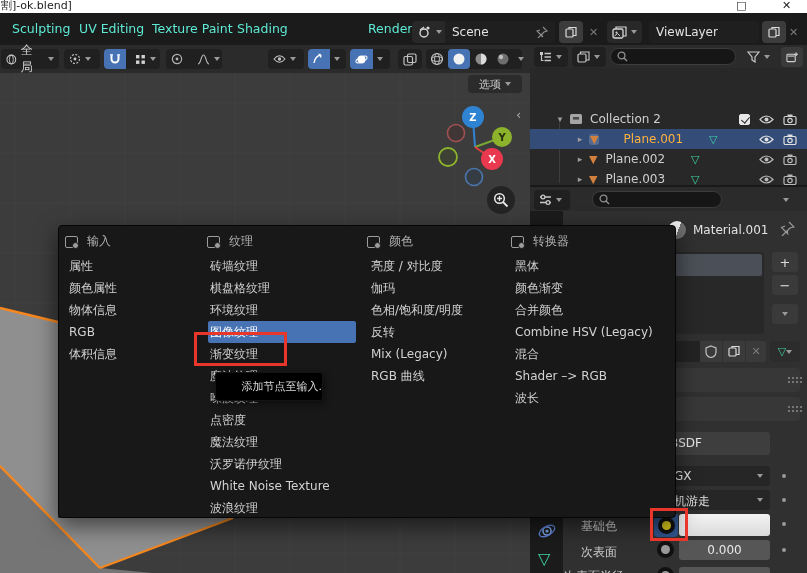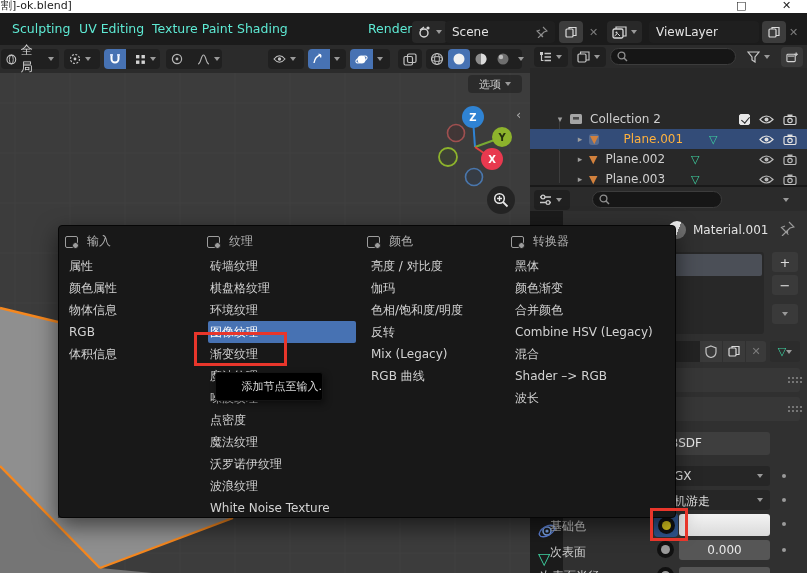--- a/index.html
+++ b/index.html
@@ -46,21 +46,21 @@
   .cb.on::after{content:"";position:absolute;left:2.5px;top:0.5px;width:4px;height:7px;border:solid #222;border-width:0 1.6px 1.6px 0;transform:rotate(40deg)}
   .guide{position:absolute;left:29px;top:76px;width:1px;height:62px;background:#3d3d3d}
   
   #ph{left:530px;top:185px;width:277px;height:26px;background:#2b2b2b;border-top:2px solid #191919}
   
   #pr{left:530px;top:211px;width:277px;height:362px;background:#303030;overflow:hidden}
   #prtabs{position:absolute;left:0;top:0;width:33px;height:362px;background:#1b1b1b}
   .pfield{position:absolute;background:#3e3e3e;border-radius:3px;color:#e8e8e8;display:flex;align-items:center;justify-content:center}
   .pdd{position:absolute;background:#262626;border-radius:3px;color:#e3e3e3}
   .pdd .chev{position:absolute;right:7px;top:8px}
-  .plabel{position:absolute;text-align:left;color:#cdcdcd;font-size:12px;white-space:nowrap}
+  .plabel{position:absolute;text-align:center;color:#cdcdcd;font-size:12px;white-space:nowrap}
   .adot{position:absolute;width:4px;height:4px;border-radius:50%;background:#9a9a9a}
   .panelrow{position:absolute;left:36px;width:234px;height:24px;background:#373737;border-radius:3px}
   .grip{position:absolute;right:10px;top:9px;width:2px;height:2px;background:#8d8d8d;border-radius:50%;
         box-shadow:4px 0 #8d8d8d,8px 0 #8d8d8d,12px 0 #8d8d8d,0 4px #8d8d8d,4px 4px #8d8d8d,8px 4px #8d8d8d,12px 4px #8d8d8d}
   .sqbtn{position:absolute;width:26px;height:20px;background:#3a3a3a;border-radius:3px;display:flex;align-items:center;justify-content:center;color:#dcdcdc;font-size:13px}
   .socket{position:absolute;width:17px;height:17px;border-radius:50%;background:#111;display:flex;align-items:center;justify-content:center}
   .socket i{display:block;width:9px;height:9px;border-radius:50%}
   
   #am{left:58px;top:225px;width:618px;height:293px;background:#181818;border:1px solid #060606;border-radius:4px;box-shadow:0 8px 22px rgba(0,0,0,.55);z-index:30}
   .mhead{position:absolute;top:7px;display:flex;align-items:center;gap:9px;color:#b2b2b2;font-size:12px}
@@ -535,22 +535,22 @@
     <div class="mitem">砖墙纹理</div>
     <div class="mitem">棋盘格纹理</div>
     <div class="mitem">环境纹理</div>
     <div class="mitem hl">图像纹理</div>
     <div class="mitem">渐变纹理</div>
     <div class="mitem">魔法纹理</div>
     <div class="mitem">噪波纹理</div>
     <div class="mitem">点密度</div>
     <div class="mitem">魔法纹理</div>
     <div class="mitem">沃罗诺伊纹理</div>
+    <div class="mitem">White Noise Texture</div>
     <div class="mitem">波浪纹理</div>
-    <div class="mitem">White Noise Texture</div>
   </div>
 
   <div class="mhead" style="left:308px">
     <span class="nodeic"></span>
     <span>颜色</span>
   </div>
   <div class="mcol" style="left:310px;width:142px">
     <div class="mitem">亮度 / 对比度</div>
     <div class="mitem">伽玛</div>
     <div class="mitem">色相/饱和度/明度</div>

